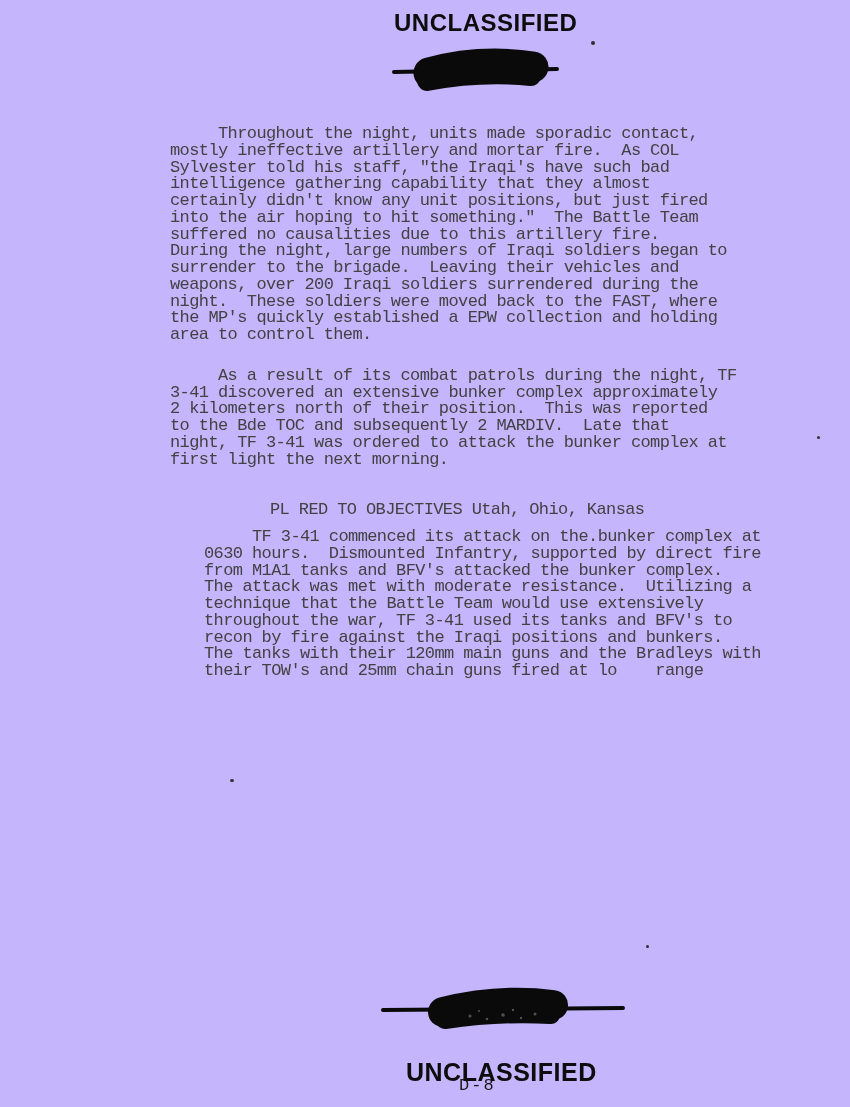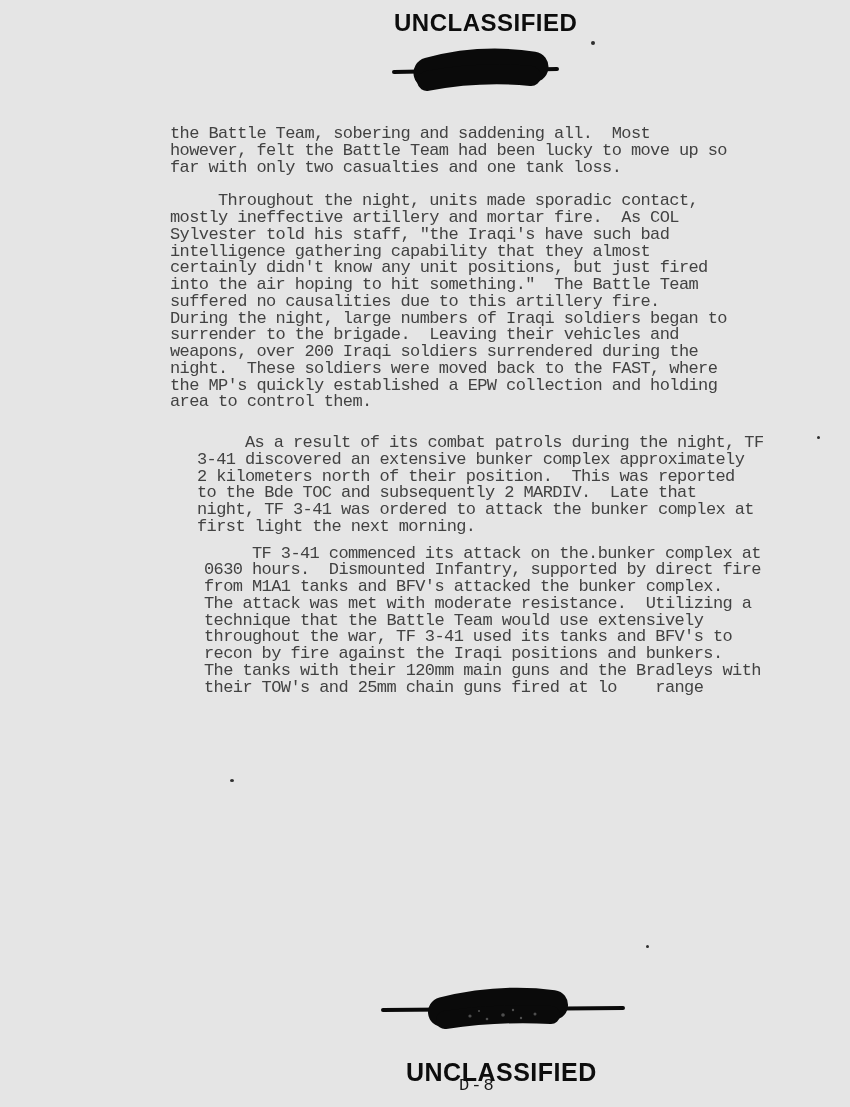--- a/index.html
+++ b/index.html
@@ -4,21 +4,21 @@
 <style>
   html, body {
     margin: 0;
     padding: 0;
     background: #ffffff;
   }
   .page {
     position: relative;
     width: 850px;
     height: 1107px;
-    background: #e5e5e5;
+    background: #c4b5fd;
     overflow: hidden;
     font-family: "Liberation Sans", sans-serif;
   }
   .classification {
     position: absolute;
     font-family: "Liberation Sans", sans-serif;
     font-weight: bold;
     color: #0d0d0d;
     letter-spacing: 0.5px;
     white-space: nowrap;
@@ -46,21 +46,21 @@
     margin: 0;
     font-family: "Liberation Mono", "DejaVu Sans Mono", monospace;
     font-size: 17px;
     line-height: 16.75px;
     color: #424242;
     white-space: pre;
     letter-spacing: -0.6px;
     filter: blur(0.3px);
   }
   .doc-body pre.para + pre.para { margin-top: 17px; }
-  .doc-body pre.mt24 { margin-top: 24px !important; margin-left: 27px; }
+  .doc-body pre.mt24 { margin-top: 24px !important; }
   .doc-body pre.mt10 { margin-top: 10px !important; margin-left: 34px; }
   .doc-body pre.section-heading {
     margin-top: 34px;
     padding-left: 100px;
   }
   .page-number {
     position: absolute;
     left: 459px;
     top: 1076px;
     font-family: "Liberation Mono", "DejaVu Sans Mono", monospace;
@@ -82,42 +82,40 @@
 
   <div class="classification top">UNCLASSIFIED</div>
 
   <svg class="redaction-svg" style="left:375px; top:45px;" width="190" height="50" viewBox="0 0 190 50">
     <line x1="19" y1="27" x2="182" y2="24" stroke-width="4" stroke-linecap="round" stroke="#0a0a0a"></line>
     <path d="M54 28 Q105 14 158 22" fill="none" stroke-width="31" stroke-linecap="round" stroke="#0a0a0a"></path>
     <path d="M52 36 Q105 26 156 31" fill="none" stroke-width="20" stroke-linecap="round" stroke="#0a0a0a"></path>
   </svg>
 
   <div class="doc-body">
-    <pre class="para">the Battle Team, sobering and saddening all.  Most
-however, felt the Battle Team had been lucky to move up so
-far with only two casualties and one tank loss.</pre>
     <pre class="para">     Throughout the night, units made sporadic contact,
 mostly ineffective artillery and mortar fire.  As COL
 Sylvester told his staff, "the Iraqi's have such bad
 intelligence gathering capability that they almost
 certainly didn't know any unit positions, but just fired
 into the air hoping to hit something."  The Battle Team
 suffered no causalities due to this artillery fire.
 During the night, large numbers of Iraqi soldiers began to
 surrender to the brigade.  Leaving their vehicles and
 weapons, over 200 Iraqi soldiers surrendered during the
 night.  These soldiers were moved back to the FAST, where
 the MP's quickly established a EPW collection and holding
 area to control them.</pre>
     <pre class="para mt24">     As a result of its combat patrols during the night, TF
 3-41 discovered an extensive bunker complex approximately
 2 kilometers north of their position.  This was reported
 to the Bde TOC and subsequently 2 MARDIV.  Late that
 night, TF 3-41 was ordered to attack the bunker complex at
 first light the next morning.</pre>
+    <pre class="section-heading">PL RED TO OBJECTIVES Utah, Ohio, Kansas</pre>
     <pre class="para mt10">     TF 3-41 commenced its attack on the.bunker complex at
 0630 hours.  Dismounted Infantry, supported by direct fire
 from M1A1 tanks and BFV's attacked the bunker complex.
 The attack was met with moderate resistance.  Utilizing a
 technique that the Battle Team would use extensively
 throughout the war, TF 3-41 used its tanks and BFV's to
 recon by fire against the Iraqi positions and bunkers.
 The tanks with their 120mm main guns and the Bradleys with
 their TOW's and 25mm chain guns fired at lo    range</pre>
   </div>

